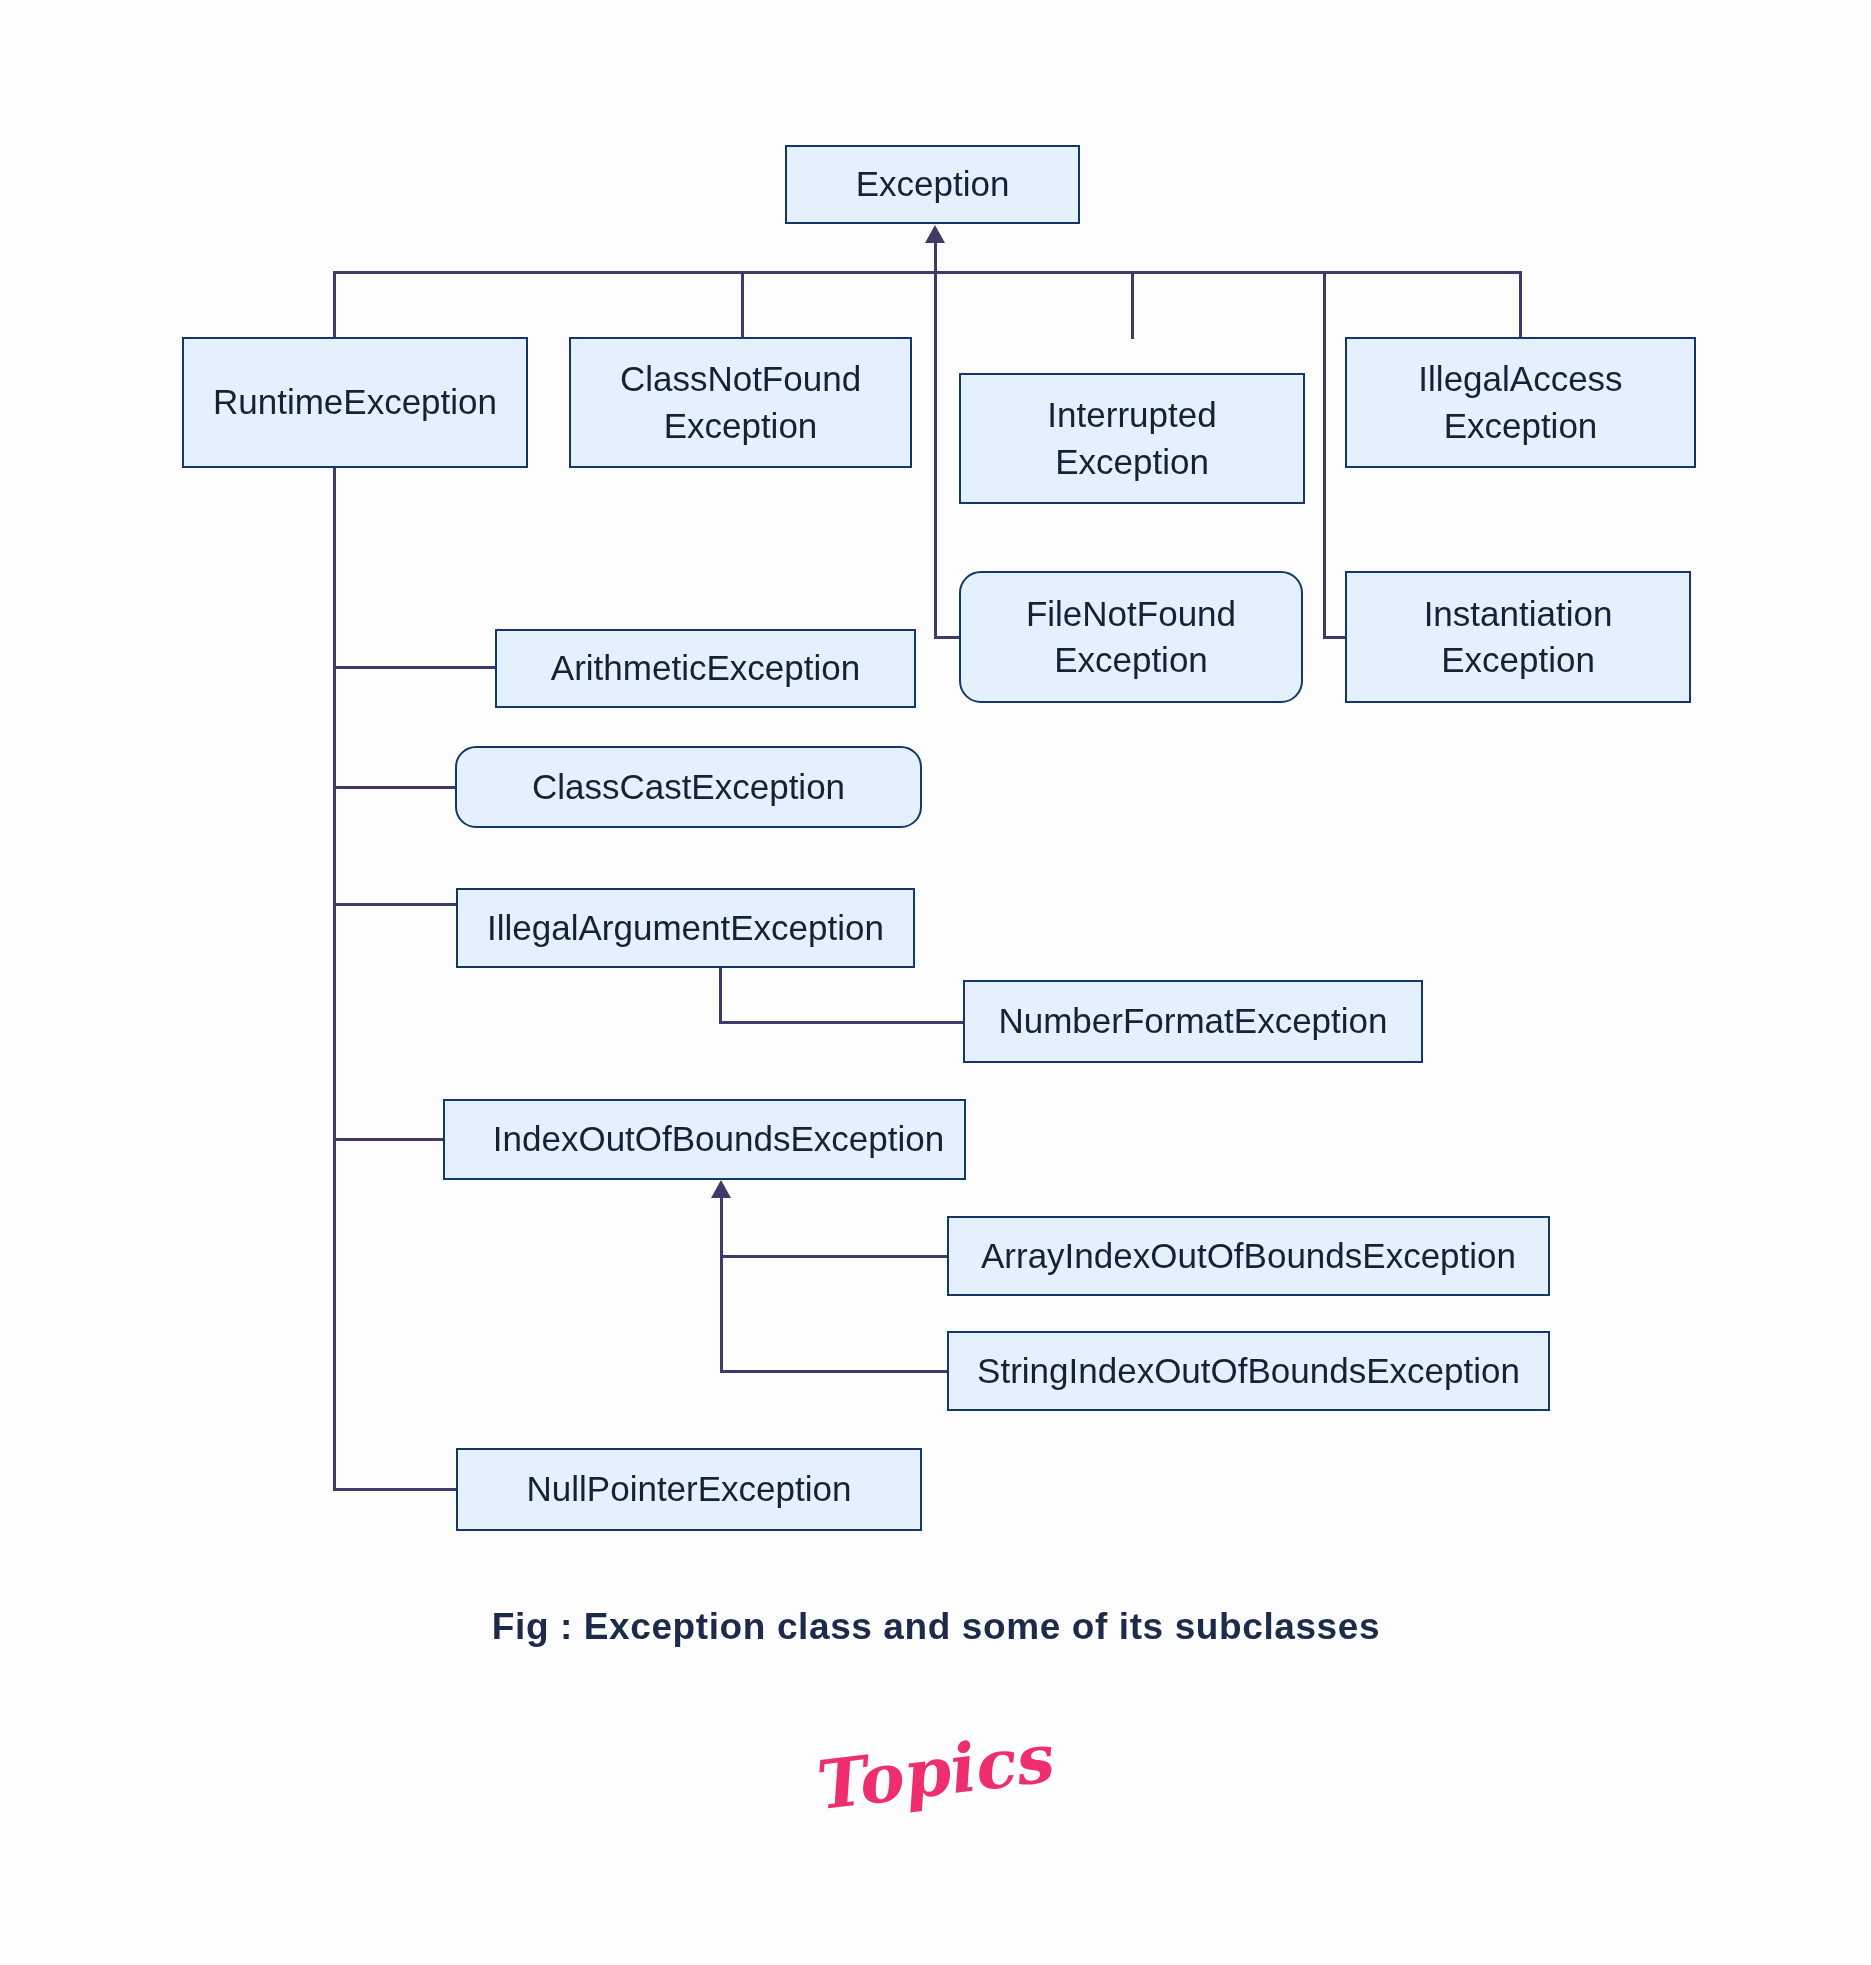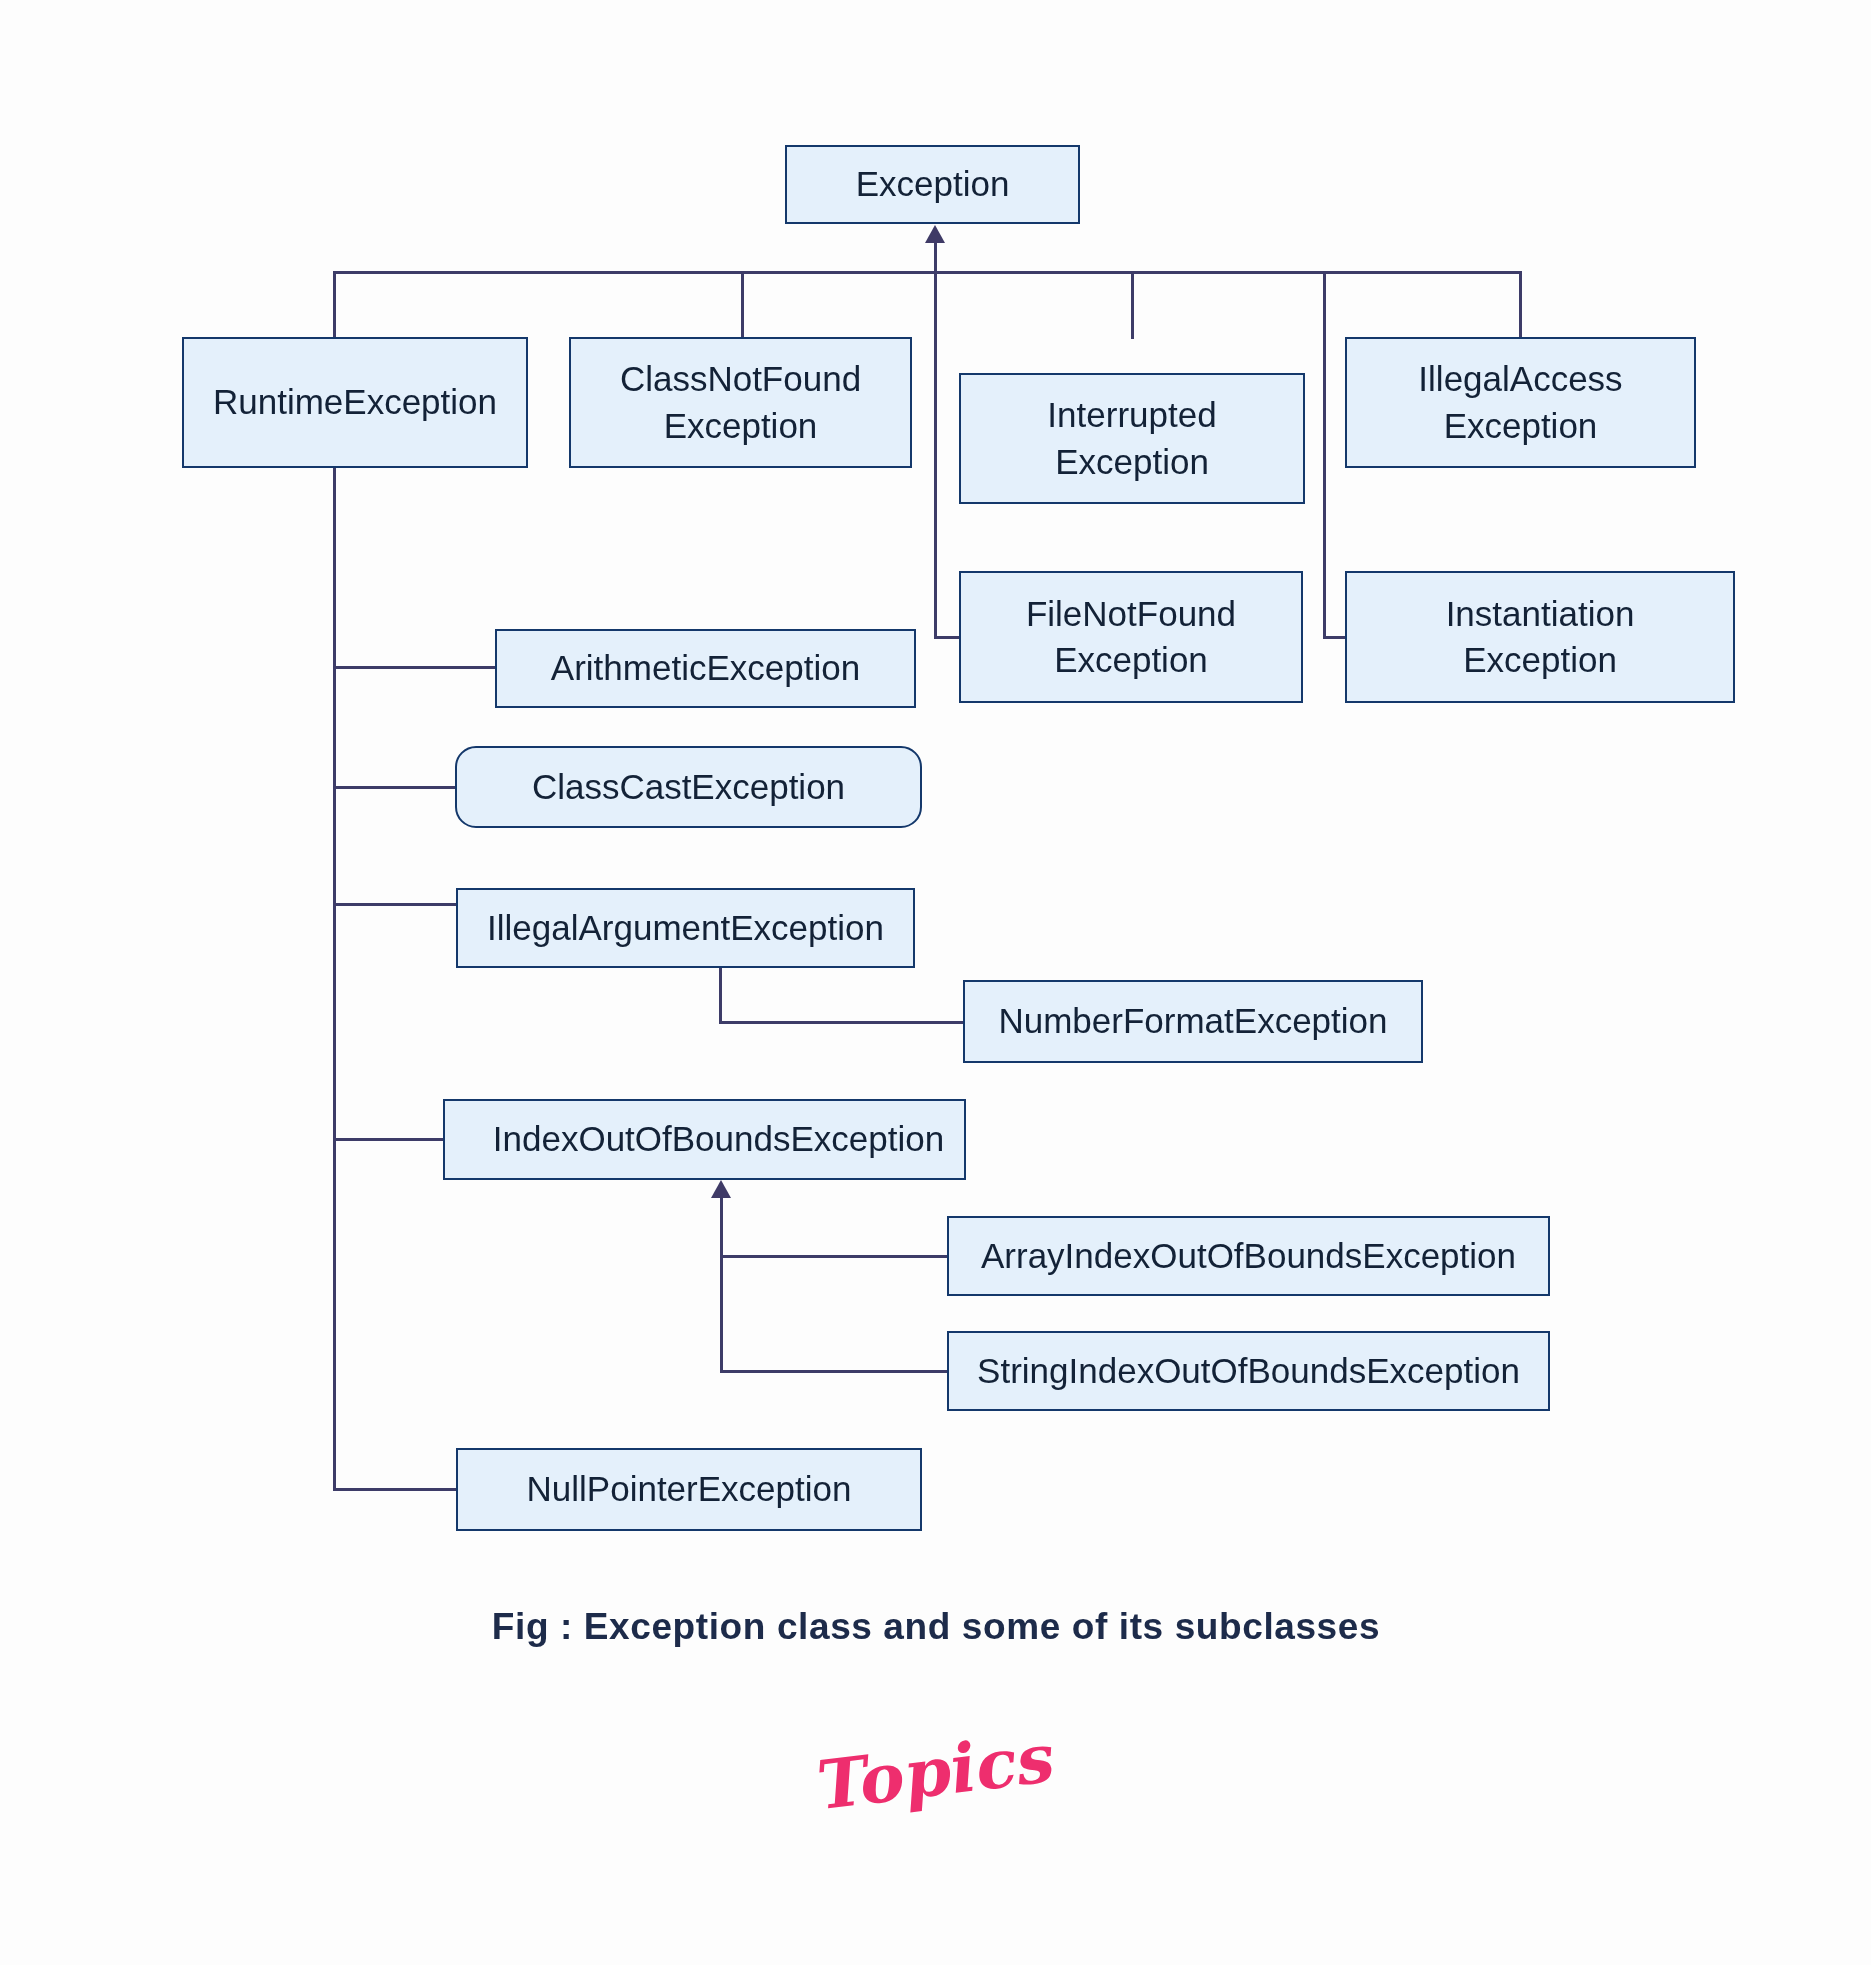--- a/index.html
+++ b/index.html
@@ -76,23 +76,23 @@
     </div>
   <div id="nodes">
       <div class="node" style="left: 785px; top: 145px; width: 295px; height: 79px;">Exception</div>
       <div class="node" style="left: 182px; top: 337px; width: 346px; height: 131px;">RuntimeException</div>
       <div class="node" style="left: 569px; top: 337px; width: 343px; height: 131px;">ClassNotFound
 Exception</div>
       <div class="node" style="left: 959px; top: 337px; width: 346px; height: 131px; margin-top: 36px;">Interrupted
 Exception</div>
       <div class="node" style="left: 1345px; top: 337px; width: 351px; height: 131px;">IllegalAccess
 Exception</div>
-      <div class="node" style="left: 959px; top: 571px; width: 344px; height: 132px;">FileNotFound
+      <div class="node" style="left: 959px; top: 571px; width: 344px; height: 132px; border-radius: 22px;">FileNotFound
 Exception</div>
-      <div class="node" style="left: 1345px; top: 571px; width: 390px; height: 132px;">Instantiation
+      <div class="node" style="left: 1345px; top: 571px; width: 346px; height: 132px;">Instantiation
 Exception</div>
       <div class="node" style="left: 495px; top: 629px; width: 421px; height: 79px;">ArithmeticException</div>
       <div class="node" style="left: 455px; top: 746px; width: 467px; height: 82px; border-radius: 21px;">ClassCastException</div>
       <div class="node" style="left: 456px; top: 888px; width: 459px; height: 80px;">IllegalArgumentException</div>
       <div class="node" style="left: 963px; top: 980px; width: 460px; height: 83px;">NumberFormatException</div>
       <div class="node" style="left: 443px; top: 1099px; width: 523px; height: 81px; padding-left: 28px;">IndexOutOfBoundsException</div>
       <div class="node" style="left: 947px; top: 1216px; width: 603px; height: 80px;">ArrayIndexOutOfBoundsException</div>
       <div class="node" style="left: 947px; top: 1331px; width: 603px; height: 80px;">StringIndexOutOfBoundsException</div>
       <div class="node" style="left: 456px; top: 1448px; width: 466px; height: 83px;">NullPointerException</div>
     </div>

